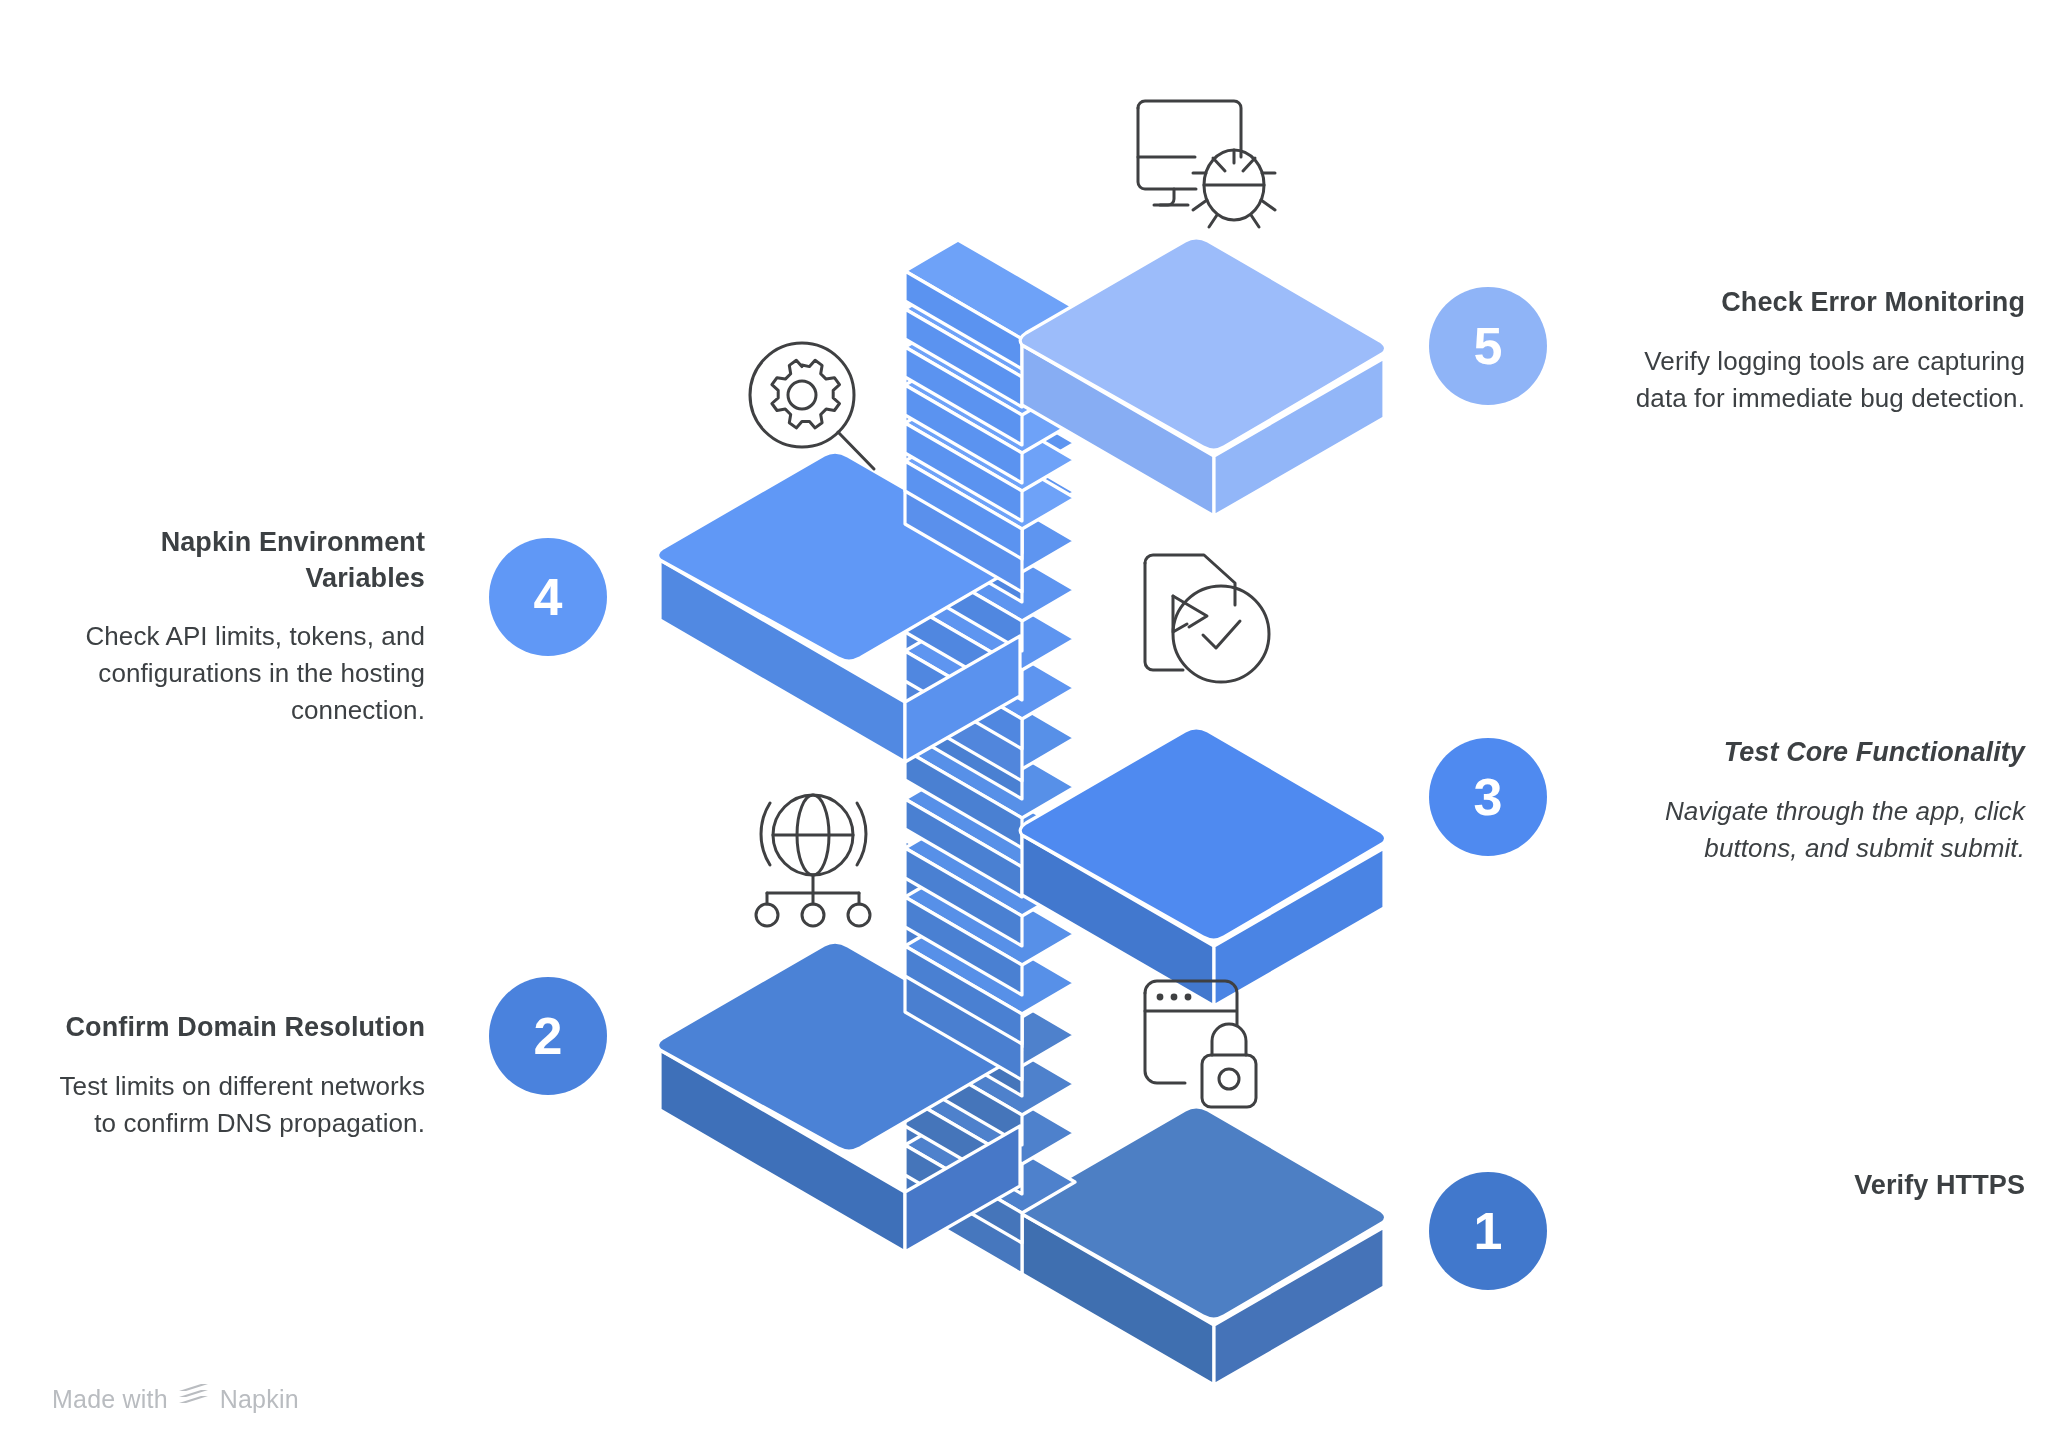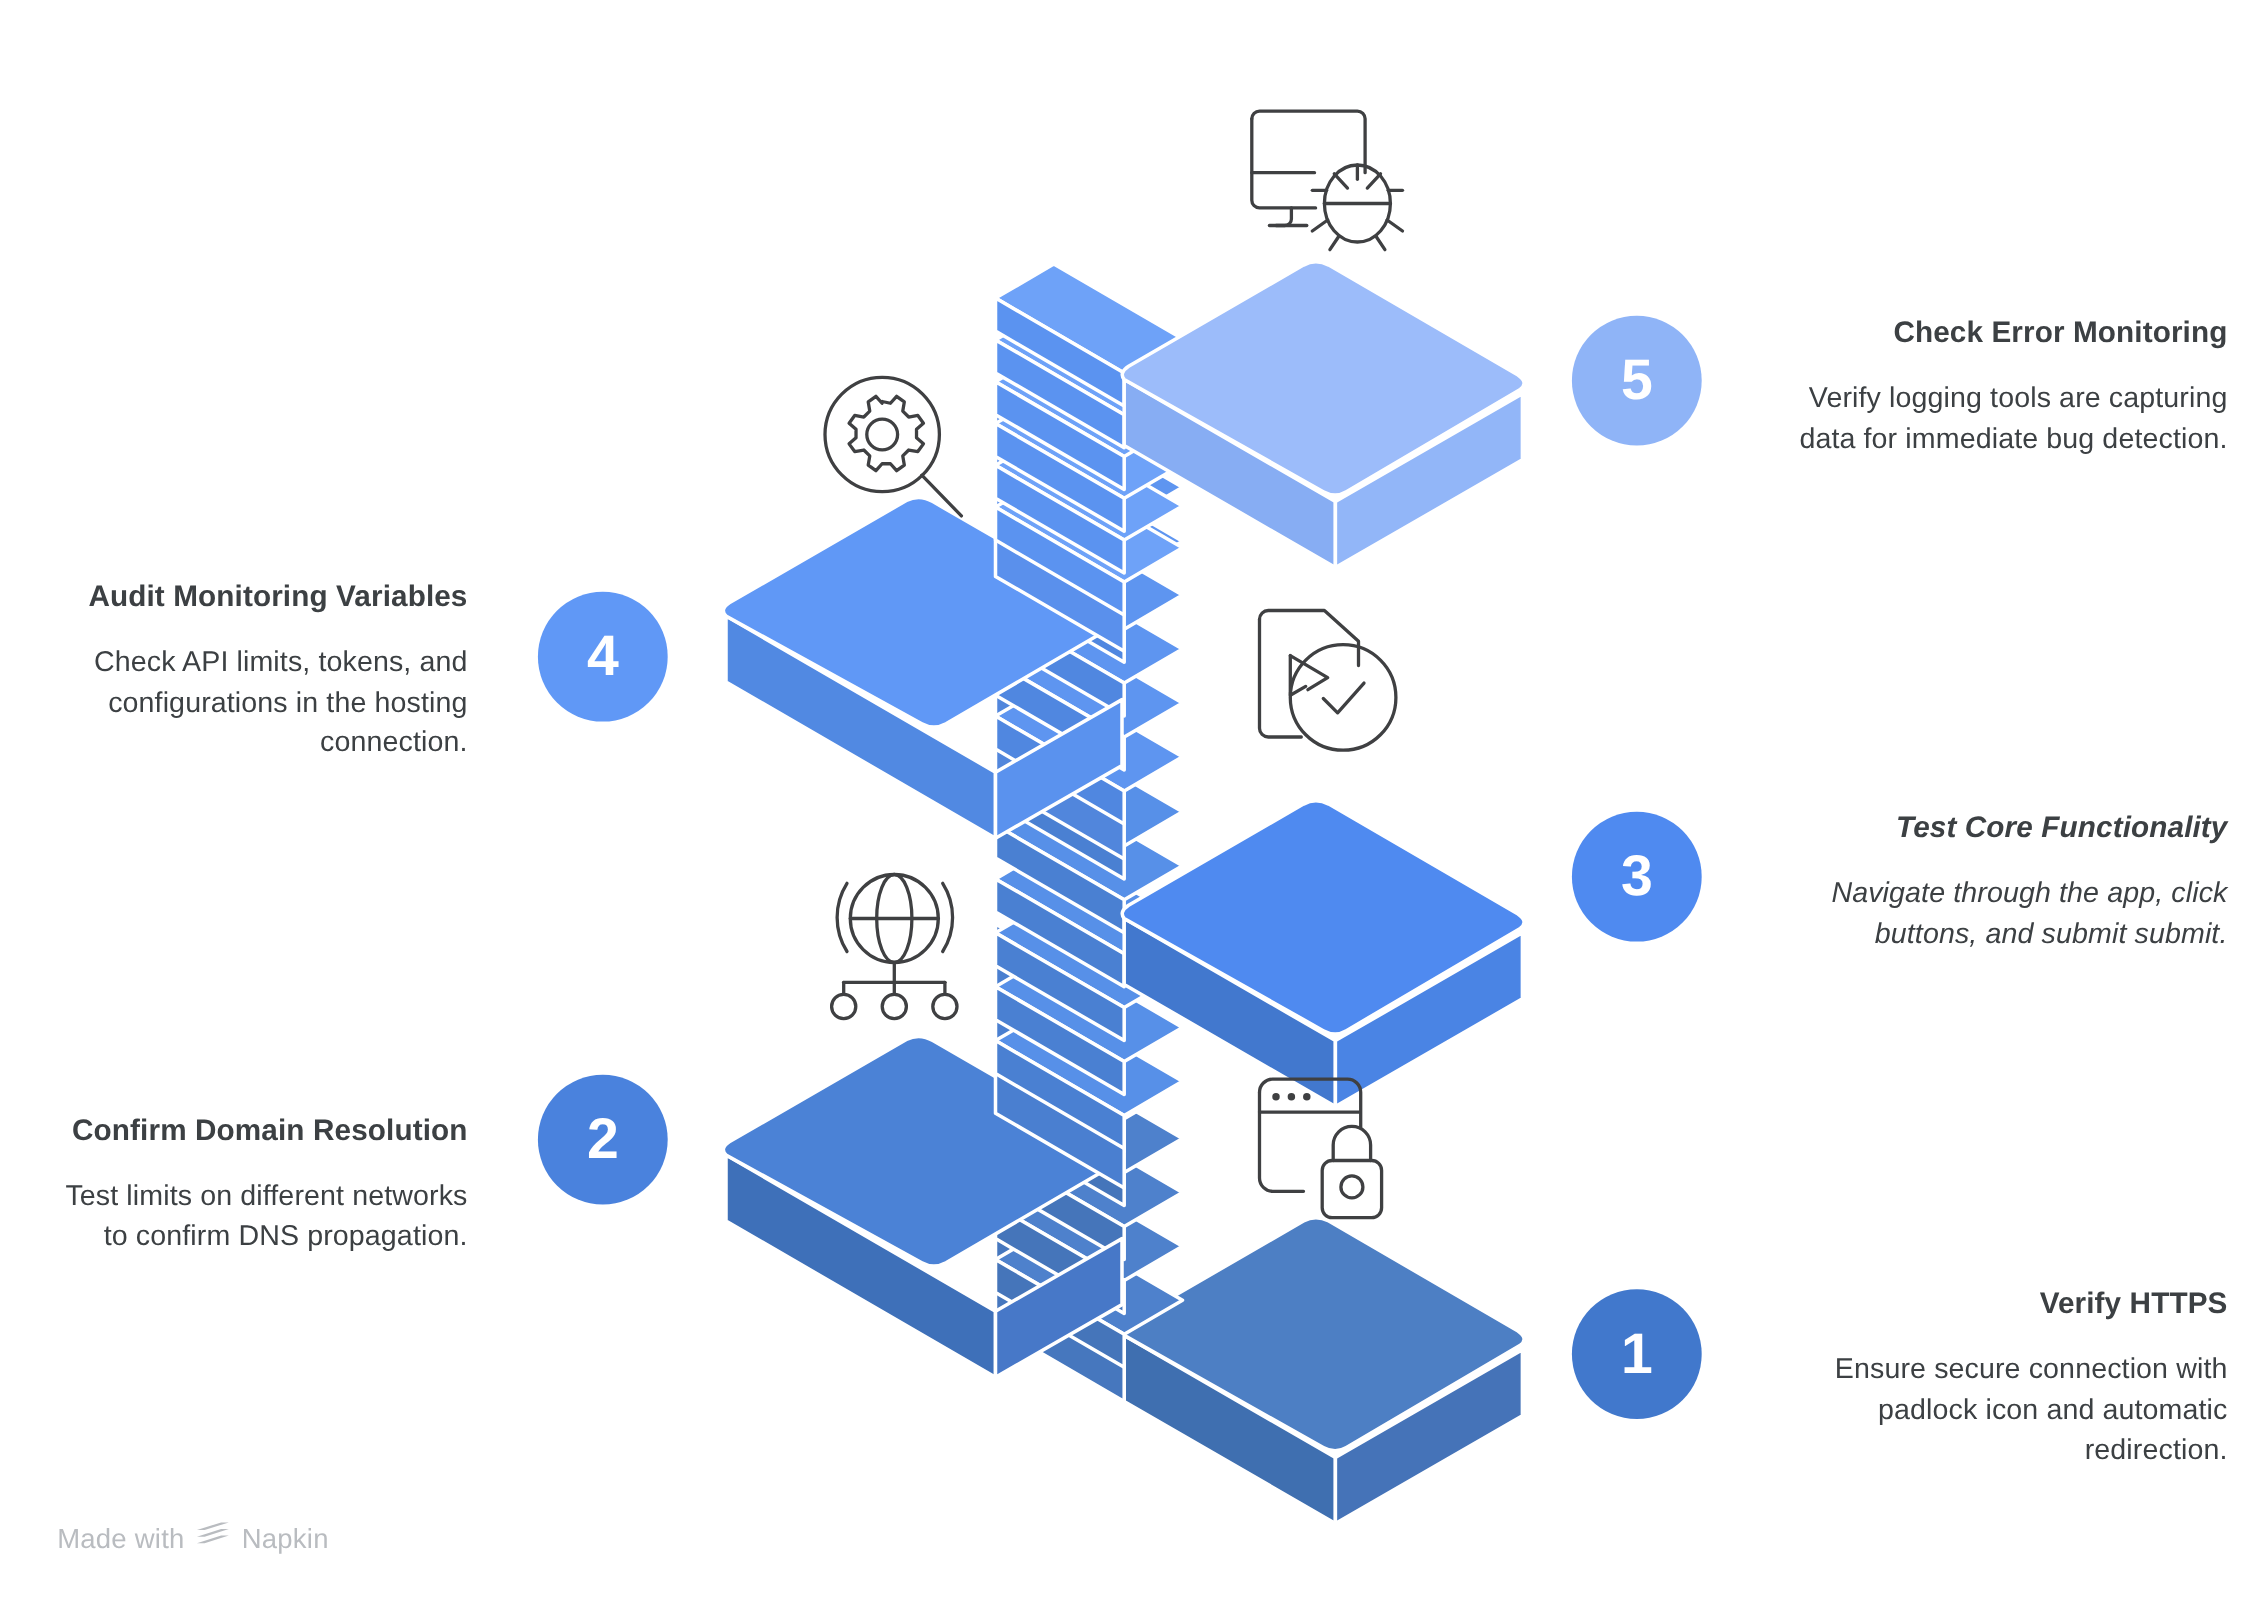--- a/index.html
+++ b/index.html
@@ -283,37 +283,36 @@
   <div class="badge" style="left:489px;top:977px;background:#4A82DD;">2</div>
 
   <div class="badge" style="left:1429px;top:1172px;background:#4178CC;">1</div>
 
   <div class="step-text align-left" style="left:1625px;top:285px;width:400px;">
     <p class="title">Check Error Monitoring</p>
     <p class="desc">Verify logging tools are capturing data for immediate bug detection.</p>
   </div>
 
   <div class="step-text align-right" style="left:50px;top:525px;width:375px;">
-    <p class="title">Audit Monitoring Variables</p>
+    <p class="title">Napkin Environment Variables</p>
     <p class="desc">Check API limits, tokens, and configurations in the hosting connection.</p>
   </div>
 
   <div class="step-text align-left" style="left:1625px;top:735px;width:400px;font-style:italic;">
     <p class="title">Test Core Functionality</p>
     <p class="desc">Navigate through the app, click buttons, and submit submit.</p>
   </div>
 
   <div class="step-text align-right" style="left:50px;top:962px;width:375px;margin-top:48px;">
     <p class="title">Confirm Domain Resolution</p>
     <p class="desc">Test limits on different networks to confirm DNS propagation.</p>
   </div>
 
   <div class="step-text align-left" style="left:1625px;top:1168px;width:400px;">
     <p class="title">Verify HTTPS</p>
-    <p class="desc">Ensure secure connection with padlock icon and automatic redirection.</p>
   </div>
 
   <div id="watermark">
     <span>Made with</span>
     <span class="mark">
       <svg width="34" height="28" viewBox="0 0 34 28" fill="#b9bcc0">
         <path d="M2 9 L24 2 L31 2 L9 9 Z"></path>
         <path d="M2 15 L24 8 L31 8 L9 15 Z"></path>
         <path d="M2 21 L24 14 L31 14 L9 21 Z"></path>
       </svg>

